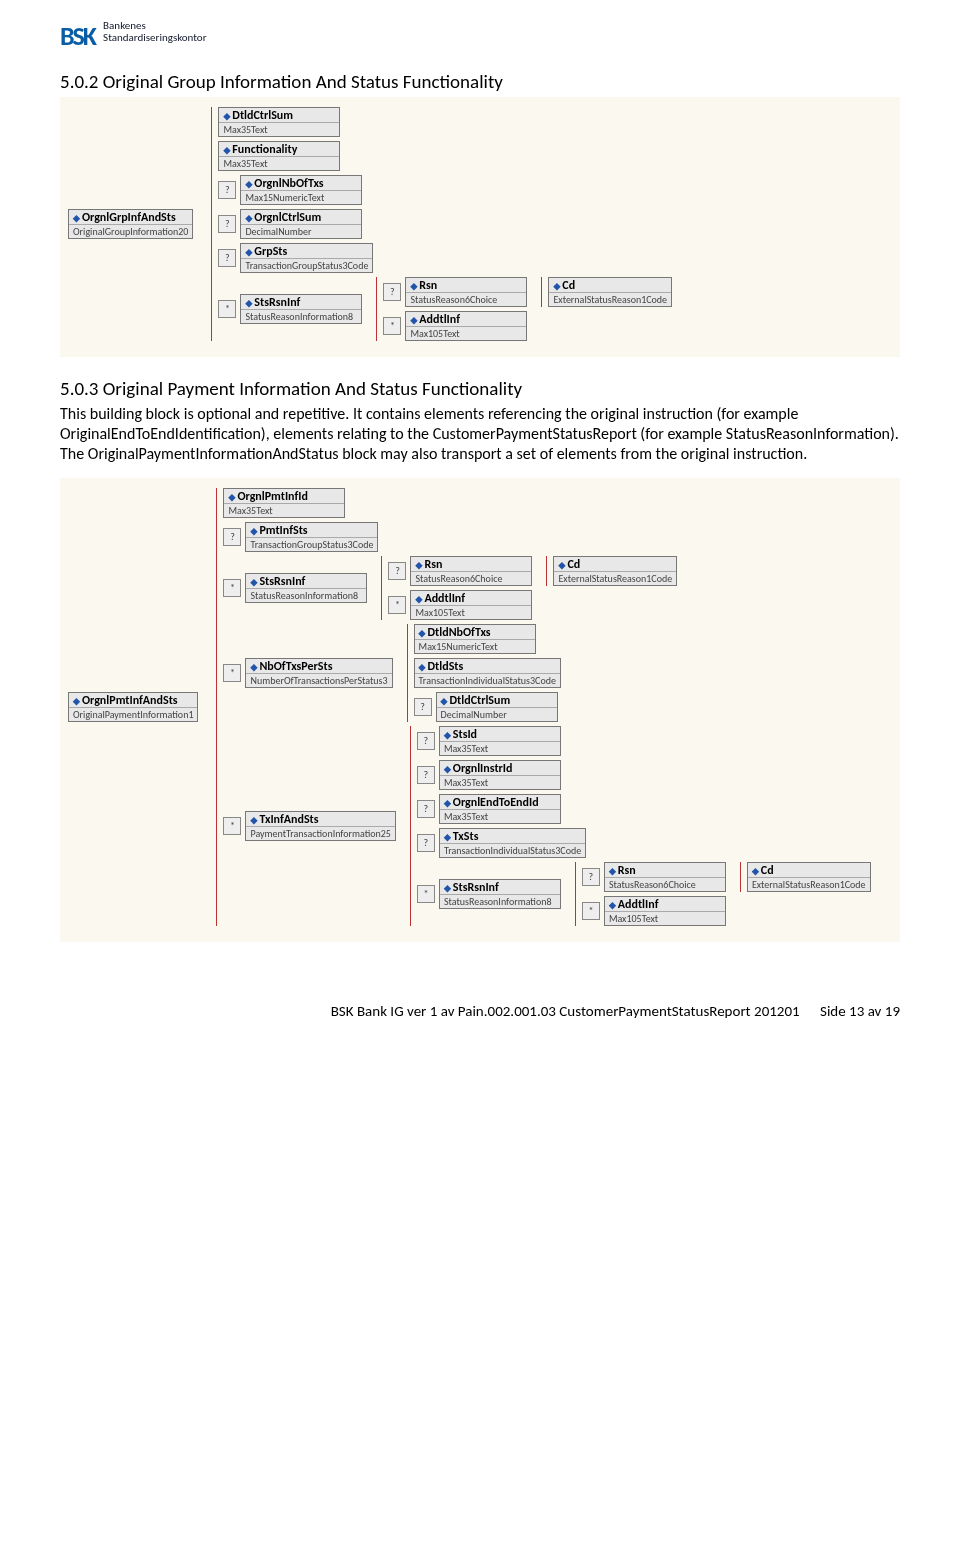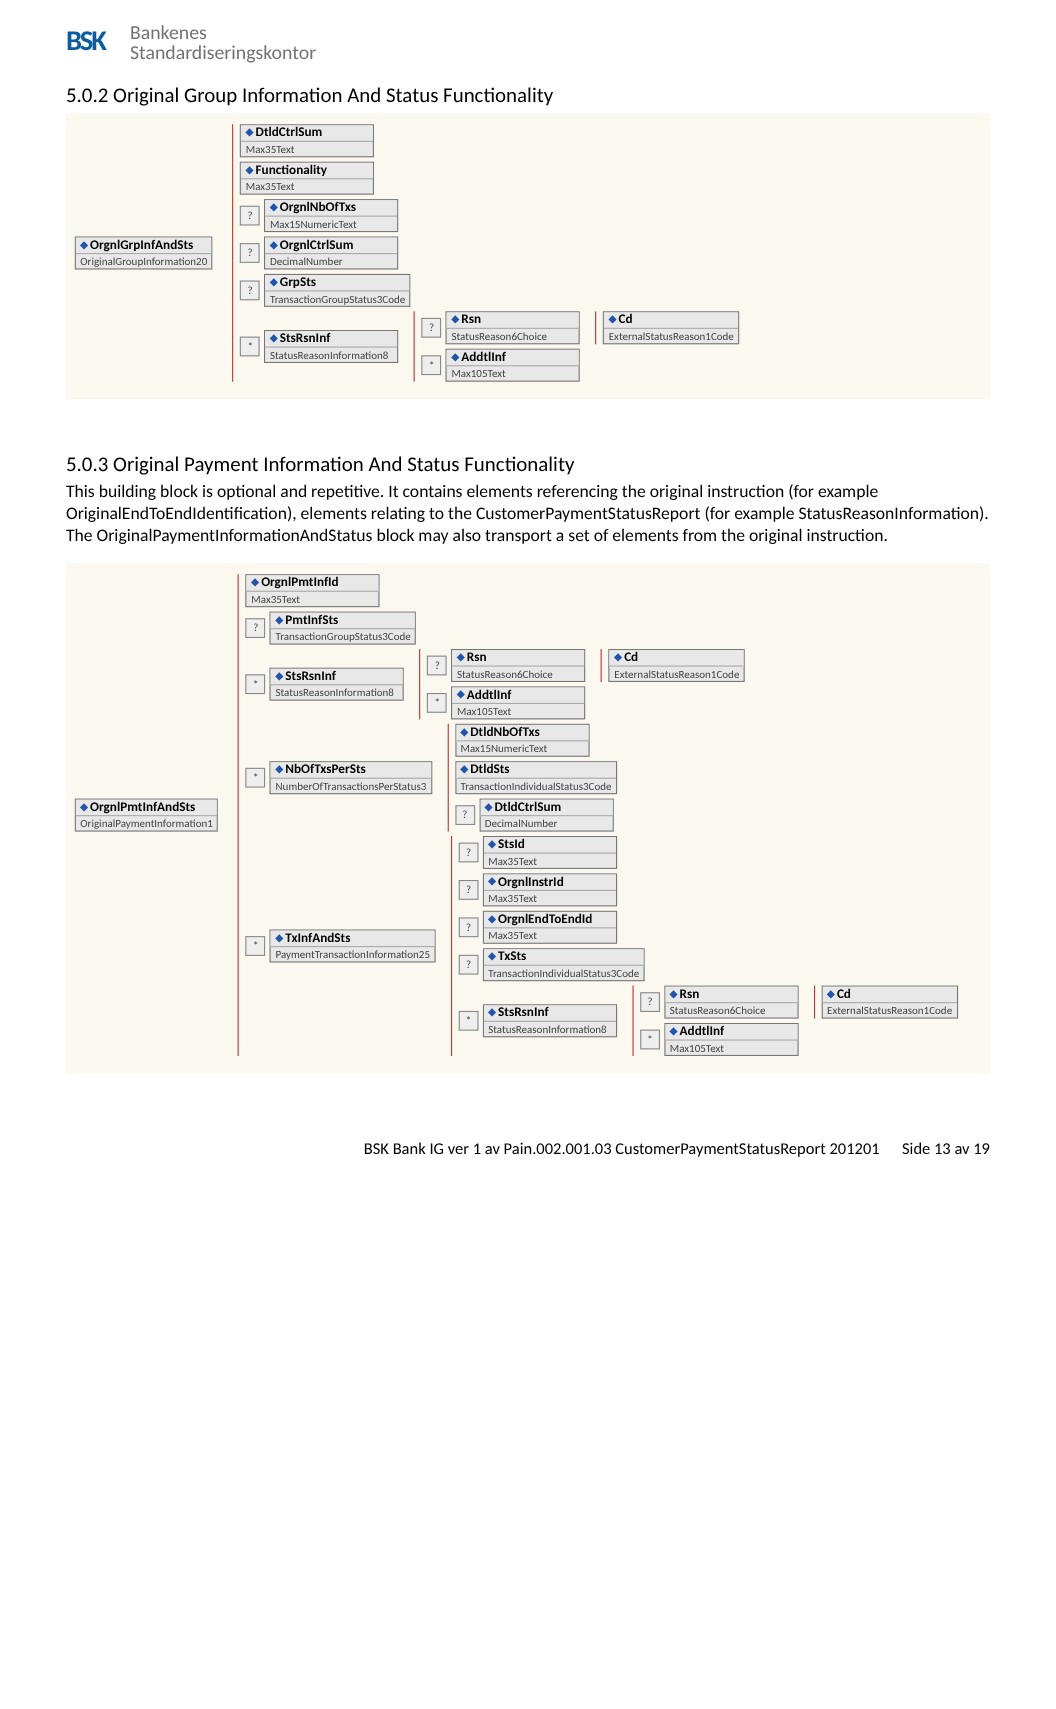--- a/index.html
+++ b/index.html
@@ -1,20 +1,20 @@
 <!DOCTYPE html>
 <html><head>
 <meta charset="utf-8">
 <style>
   body{margin:0;background:#fff;font-family:Calibri,Arial,sans-serif;color:#000;width:960px}
   .page{padding:20px 60px 10px 60px;box-sizing:border-box}
   .hdr{display:flex;align-items:flex-start;margin-bottom:18px}
-  .logo{display:flex;align-items:flex-start;gap:23px}
+  .logo{display:flex;align-items:flex-start;gap:8px}
   .logo-sym{font-size:26px;color:#0a5ca3;font-weight:bold;letter-spacing:-2px}
-  .logo-txt{color:#737373;font-size:18px;line-height:1.05}
+  .logo-txt{color:#0f172a;font-size:11px;line-height:1.05}
   .hdr-title{flex:1;text-align:center;font-size:17px;margin-top:2px}
   h2.sec{font-size:19px;font-weight:normal;margin:14px 0 4px 0}
   p.body{font-size:16px;line-height:1.25;margin:0 0 14px 0}
   .diagram{background:#fbf9ef;border:0;padding:10px 8px 16px 8px;overflow-x:auto}
   .tree{display:flex;align-items:center;gap:0}
   .kids{display:flex;flex-direction:column;gap:4px;margin-left:18px;border-left:1px solid #b33;padding-left:6px}
   .kidrow{display:flex;align-items:center;gap:0}
   .occ{width:16px;height:16px;border:1px solid #888;background:#eee;font-size:10px;line-height:15px;text-align:center;color:#444;margin-right:4px;flex:0 0 auto}
   .node{border:1px solid #777;background:#e8e8e8;padding:0;min-width:120px}
   .node-h{background:#e8e8e8;padding:0 4px;border-bottom:1px solid #aaa;font-weight:bold;font-size:12px;display:flex;align-items:center;gap:2px;white-space:nowrap}
@@ -156,21 +156,21 @@
                     </div>
                   </div>
                 </div>
               </div>
             </div>
           </div>
         </div>
       </div>
     </div>
 
-  <h2 class="sec" style="margin-top:48px">5.0.3 Original Payment Information And Status Functionality</h2>
+  <h2 class="sec" style="margin-top:20px">5.0.3 Original Payment Information And Status Functionality</h2>
   <p class="body">This building block is optional and repetitive. It contains elements referencing the original instruction (for example OriginalEndToEndIdentification), elements relating to the CustomerPaymentStatusReport (for example StatusReasonInformation). The OriginalPaymentInformationAndStatus block may also transport a set of elements from the original instruction.</p>
 
   <div class="diagram" id="diag2">
       <div class="tree">
         <div class="node">
           <div class="node-h">
             <span class="dia">◆</span>
             <span>OrgnlPmtInfAndSts</span>
           </div>
           <div class="node-t">OriginalPaymentInformation1</div>

